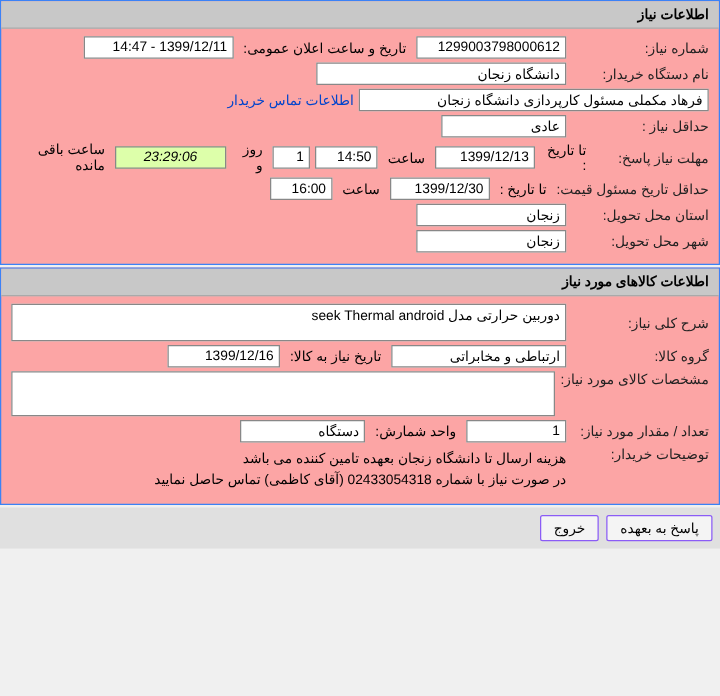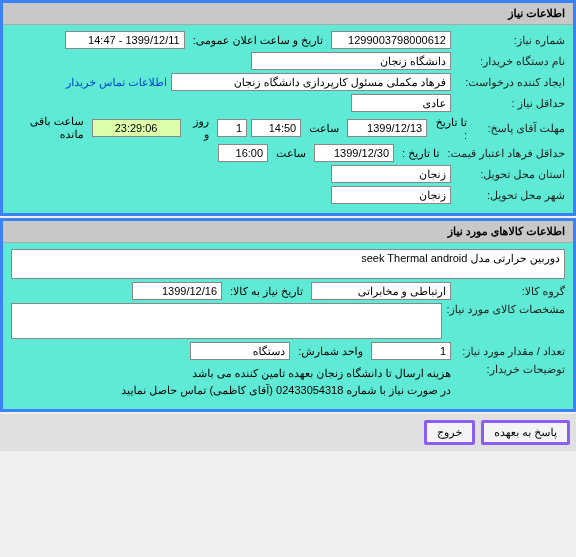--- a/index.html
+++ b/index.html
@@ -8,22 +8,22 @@
   padding: 0;
 }
 body {
   font-family: Tahoma, Arial, sans-serif;
   font-size: 11px;
   background: #f0f0f0;
   direction: rtl;
   width: 576px;
 }
 .panel {
-  background: #5eead4;
-  border: 3px solid #3b82f6;
+  background: #fca5a5;
+  border: 1px solid #3b82f6;
   margin-bottom: 2px;
 }
 .panel-header {
   background: #c8c8c8;
   padding: 4px 8px;
   font-weight: bold;
   border-bottom: 1px solid #aaa;
 }
 .panel-body {
   padding: 6px 8px;
@@ -66,36 +66,37 @@
   resize: none;
 }
 .link {
   color: #0044cc;
   cursor: pointer;
 }
 .remaining {
   background: #ddffaa;
   border: 1px solid #888;
   padding: 2px 22px;
+  font-style: italic;
 }
 .note {
   font-size: 11px;
   line-height: 1.5;
   padding: 2px 0;
 }
 .footer {
   display: flex;
   gap: 6px;
   padding: 6px;
   background: #e0e0e0;
   justify-content: flex-start;
 }
 .btn {
   background: #f4f4f4;
-  border: 3px solid #8b5cf6;
+  border: 1px solid #8b5cf6;
   padding: 3px 10px;
   font-family: inherit;
   font-size: 11px;
   cursor: pointer;
   border-radius: 2px;
 }
 </style>
 </head>
 <body>
 
@@ -109,44 +110,43 @@
       <span class="label-sm">تاریخ و ساعت اعلان عمومی:</span>
       <input class="input" style="width: 120px;" value="1399/12/11 - 14:47">
     </div>
 
     <div class="row">
       <span class="label">نام دستگاه خریدار:</span>
       <input class="input input-wide" style="max-width: 200px;" value="دانشگاه زنجان">
     </div>
 
     <div class="row">
-      <span class="label">ایجاد کننده درخواست:</span>
       <input class="input input-wide" style="max-width: 280px;" value="فرهاد مکملی مسئول کارپردازی دانشگاه زنجان">
       <span class="link">اطلاعات تماس خریدار</span>
     </div>
 
     <div class="row">
       <span class="label">حداقل نیاز :</span>
       <input class="input" style="width: 100px;" value="عادی">
     </div>
 
     <div class="row">
-      <span class="label" style="min-width:90px">مهلت آقای پاسخ:</span>
+      <span class="label" style="min-width:90px">مهلت نیاز پاسخ:</span>
       <span class="label-sm">تا تاریخ :</span>
       <input class="input" style="width: 80px;" value="1399/12/13">
       <span class="label-sm">ساعت</span>
       <input class="input" style="width: 50px;" value="14:50">
       <input class="input" style="width: 30px;" value="1">
       <span class="label-sm">روز و</span>
       <span class="remaining">23:29:06</span>
       <span class="label-sm">ساعت باقی مانده</span>
     </div>
 
     <div class="row">
-      <span class="label">حداقل فرهاد اعتبار قیمت:</span>
+      <span class="label">حداقل تاریخ مسئول قیمت:</span>
       <span class="label-sm">تا تاریخ :</span>
       <input class="input" style="width: 80px;" value="1399/12/30">
       <span class="label-sm">ساعت</span>
       <input class="input" style="width: 50px;" value="16:00">
     </div>
 
     <div class="row">
       <span class="label">استان محل تحویل:</span>
       <input class="input" style="width: 120px;" value="زنجان">
     </div>
@@ -157,20 +157,21 @@
     </div>
 
   </div>
 </div>
 
 <div class="panel">
   <div class="panel-header">اطلاعات کالاهای مورد نیاز</div>
   <div class="panel-body">
 
     <div class="row">
+      <span class="label">شرح کلی نیاز:</span>
       <textarea class="textarea" style="min-height: 24px;">دوربین حرارتی مدل seek Thermal android</textarea>
     </div>
 
     <div class="row">
       <span class="label">گروه کالا:</span>
       <input class="input" style="width: 140px;" value="ارتباطی و مخابراتی">
       <span class="label-sm">تاریخ نیاز به کالا:</span>
       <input class="input" style="width: 90px;" value="1399/12/16">
     </div>
 

